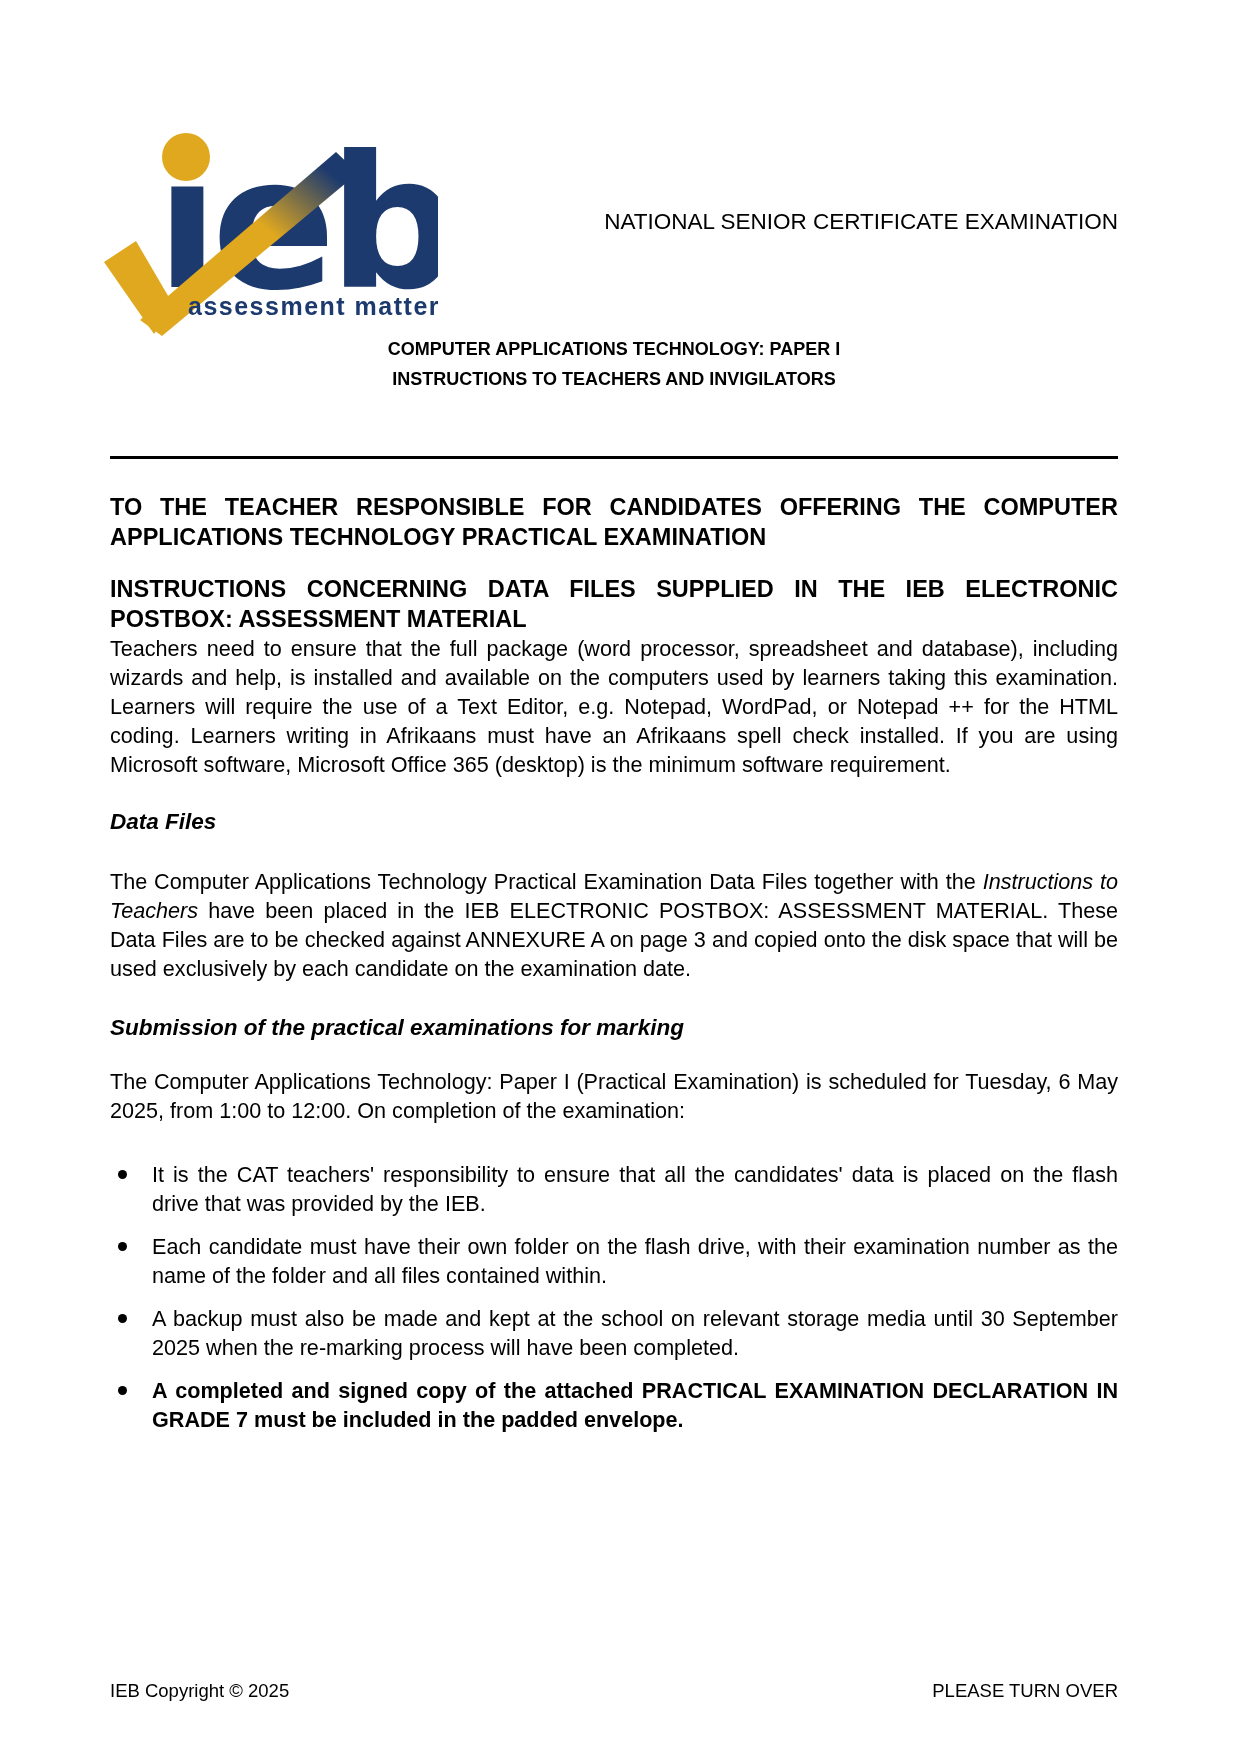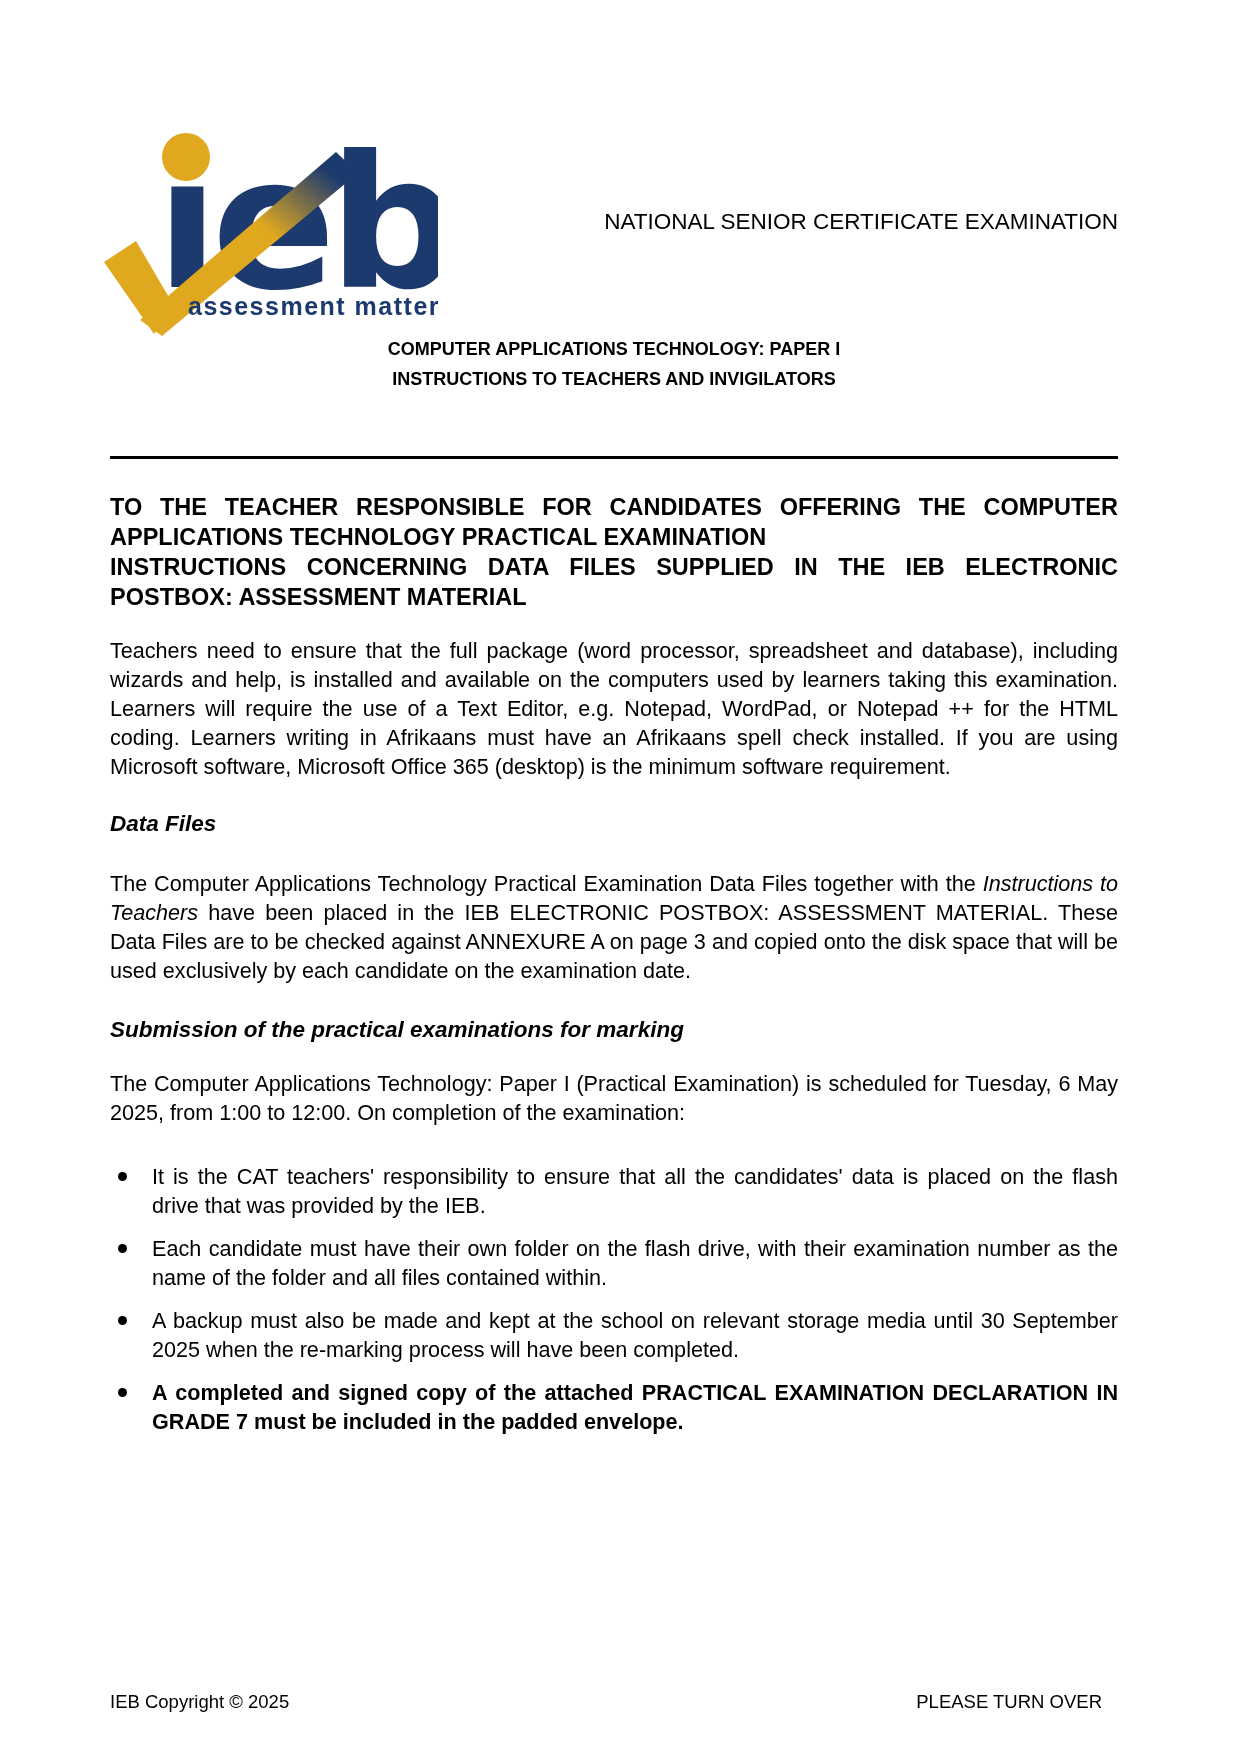--- a/index.html
+++ b/index.html
@@ -46,27 +46,27 @@
     border-top: 3px solid #000000;
     height: 0;
   }
   .h-bold {
     font-weight: bold;
     font-size: 23.5px;
     line-height: 30px;
     text-align: justify;
   }
   .h1-block { margin-top: 33px; }
-  .h2-block { }
+  .h2-block { margin-top: 22px; }
   .para {
     font-size: 21.6px;
     line-height: 29px;
     text-align: justify;
   }
-  .p1 { margin-top: 24px; }
+  .p1 { }
   .sub-head {
     font-weight: bold;
     font-style: italic;
     font-size: 22.5px;
     line-height: 30px;
   }
   .datafiles-head { margin-top: 28px; }
   .p2 { margin-top: 30px; }
   .submission-head { margin-top: 30px; }
   .p3 { margin-top: 24px; }
@@ -88,27 +88,26 @@
     top: 10px;
     width: 9px;
     height: 9px;
     border-radius: 50%;
     background: #000000;
   }
   .bullets li.bold { font-weight: bold; }
   .footer {
     position: absolute;
     left: 110px;
-    right: 138px;
+    right: 122px;
     top: 1679px;
     display: flex;
     justify-content: space-between;
     font-size: 18.5px;
     line-height: 24px;
-    margin-top: 11px;
   }
   .italic { font-style: italic; }
 </style>
 </head>
 <body>
 
 <div class="page">
 
   <div class="logo">
     <svg viewBox="0 0 340 228" width="340" height="228" xmlns="http://www.w3.org/2000/svg">

